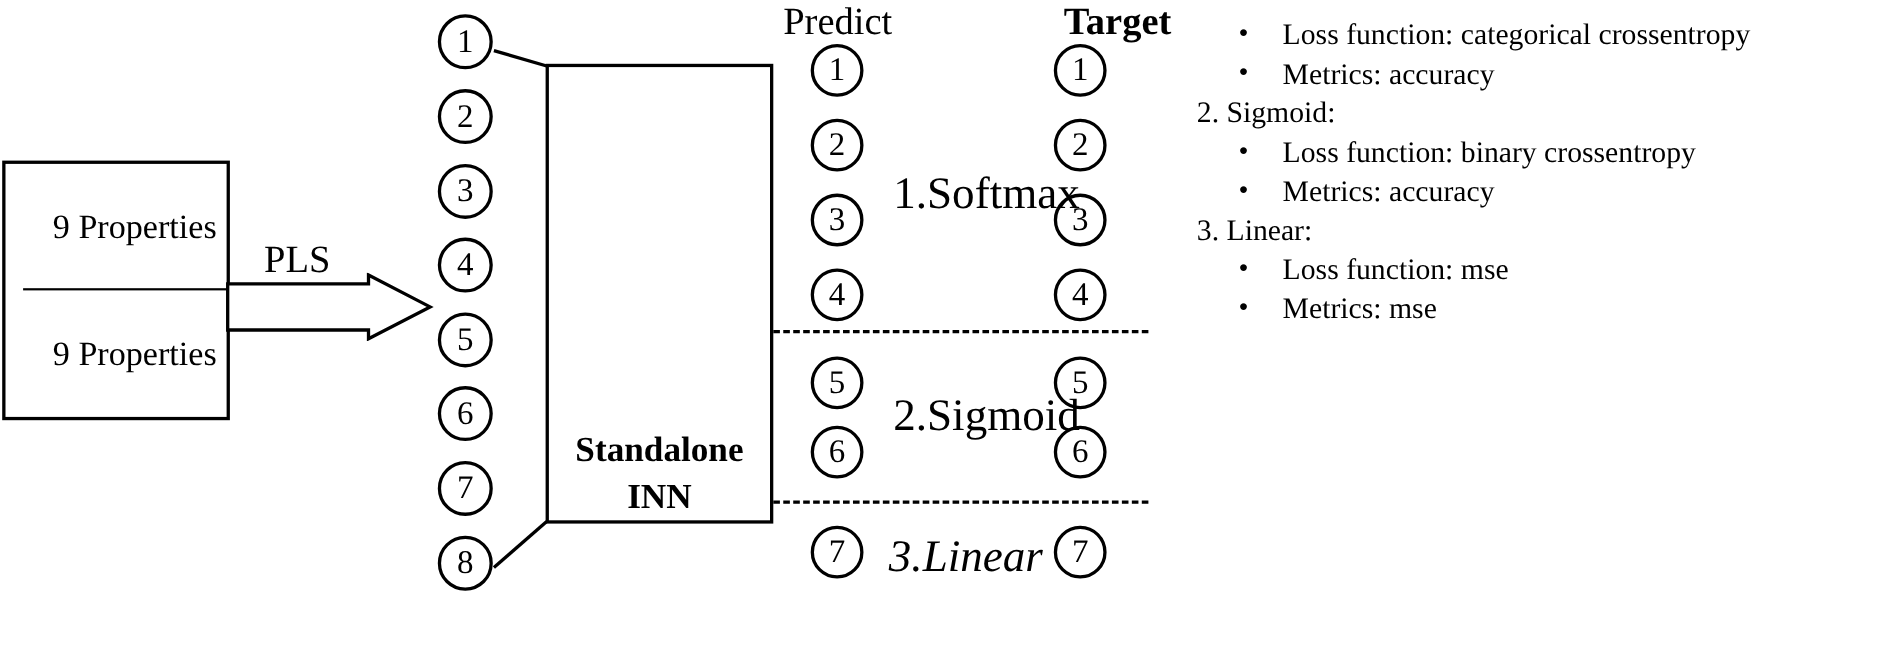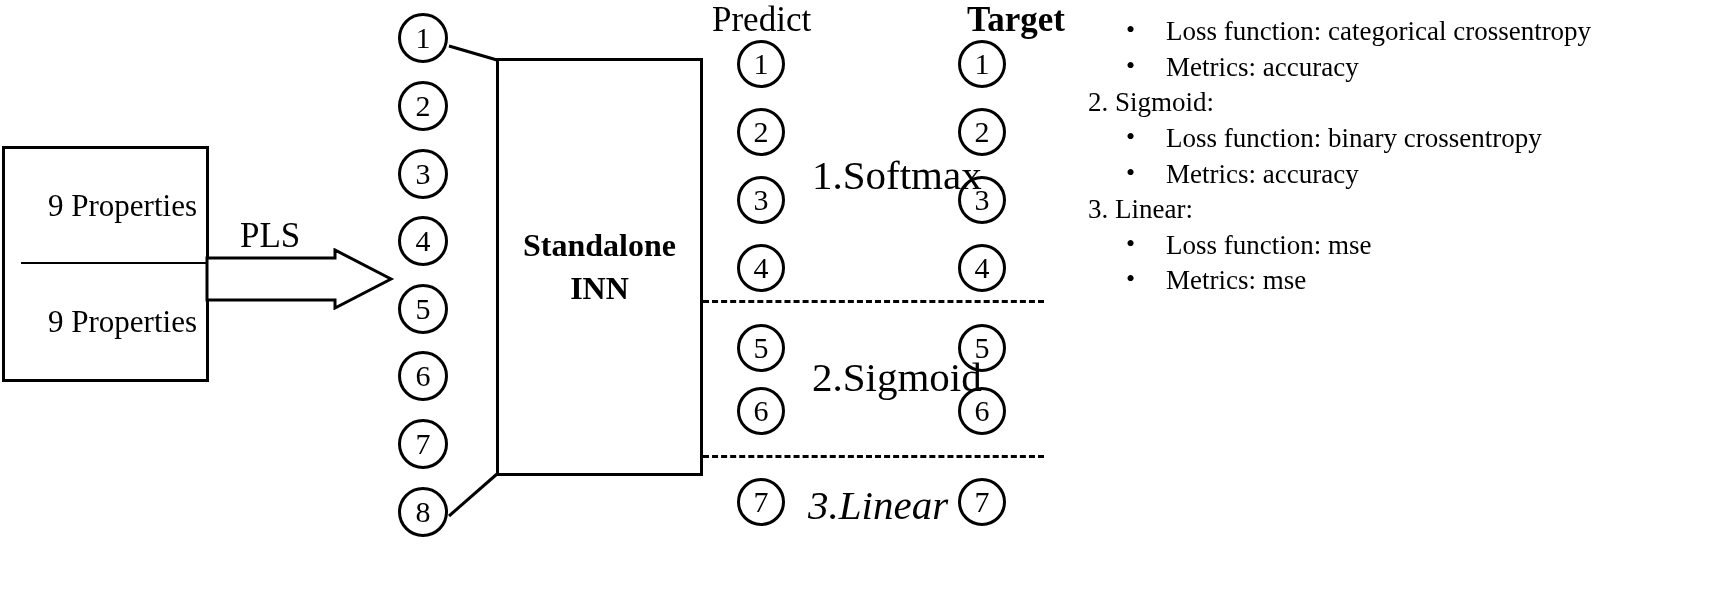--- a/index.html
+++ b/index.html
@@ -82,21 +82,21 @@
   
   .inn-box {
     position: absolute;
     left: 496px;
     top: 58px;
     width: 207px;
     height: 418px;
     border: 3px solid #000;
     box-sizing: border-box;
     display: flex;
-    align-items: center;
+    align-items: flex-end;
     justify-content: center;
     text-align: center;
     font-weight: bold;
     font-size: 32px;
     line-height: 1.35;
   }
 
   
   .fan {
     position: absolute;

